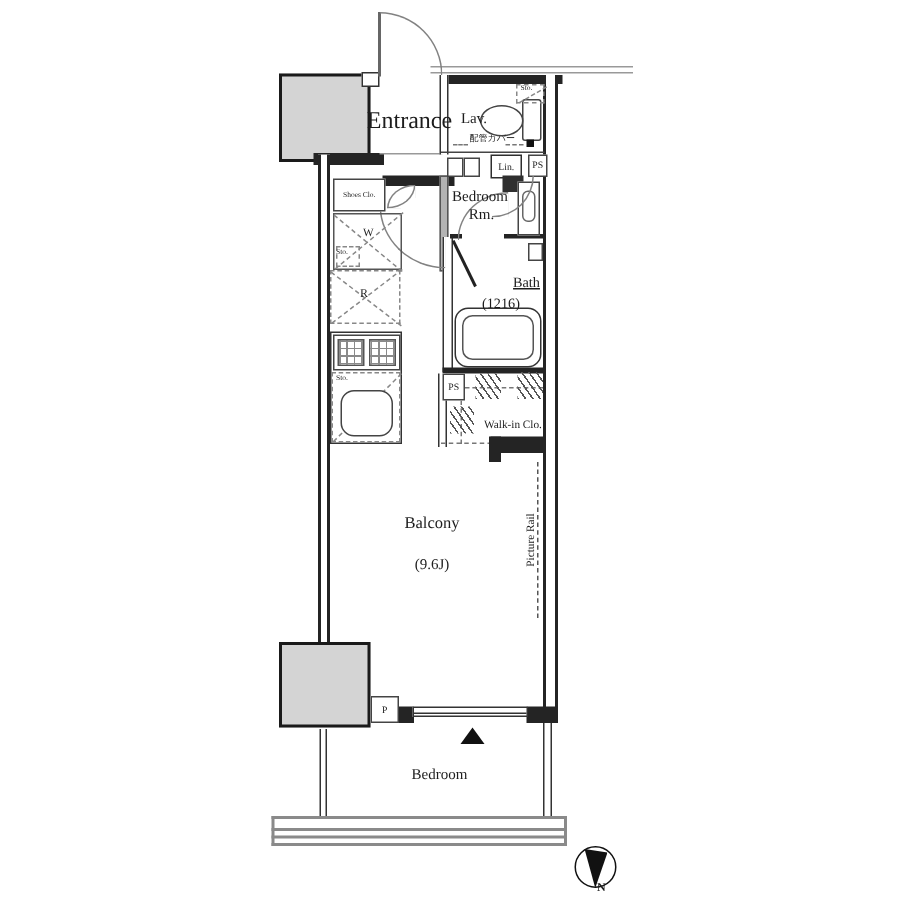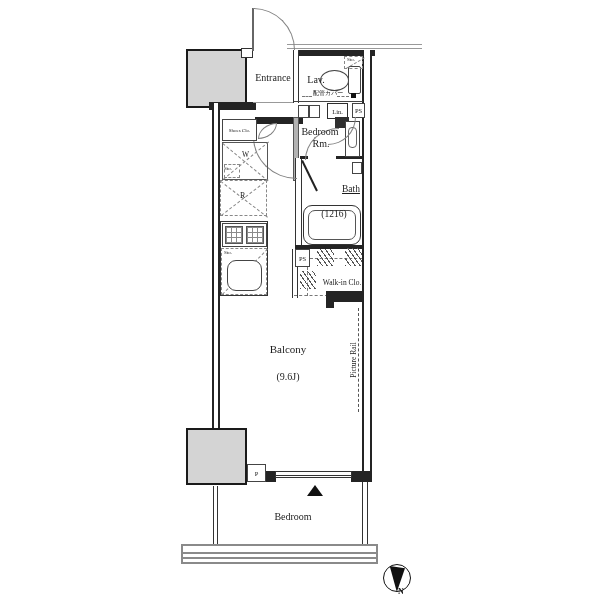--- a/index.html
+++ b/index.html
@@ -159,26 +159,26 @@
     <span class="t6">PS</span>
   </div>
   <div class="abs dash" style="left:310px;top:258px;width:52px;"></div>
   <div class="abs dashv" style="left:307px;top:267px;height:29px;"></div>
   <div class="abs hatch" style="left:317px;top:249px;width:17px;height:17px;"></div>
   <div class="abs hatch" style="left:345px;top:248px;width:17px;height:18px;"></div>
   <div class="abs hatch" style="left:300px;top:271px;width:16px;height:18px;"></div>
 
   <div class="abs" style="left:358px;top:308px;width:0;height:104px;border-left:1px dashed #555;"></div>
 
-  <span class="lbl ctr" style="left:273px;top:72px;font-size:10px;">Entrance</span>
+  <span class="lbl ctr" style="left:273px;top:72px;font-size:16px;">Entrance</span>
   <span class="lbl ctr t10" style="left:316px;top:74px;">Lav.</span>
   <span class="lbl ctr t10" style="left:320px;top:126px;">Bedroom</span>
   <span class="lbl ctr t10" style="left:321px;top:138px;">Rm.</span>
   <span class="lbl ctr t9" style="left:351px;top:184px;text-decoration:underline;">Bath</span>
-  <span class="lbl ctr t9" style="left:334px;top:209px;">(1216)</span>
+  <span class="lbl ctr t9" style="left:334px;top:198px;">(1216)</span>
   <span class="lbl ctr t7" style="left:342px;top:279px;">Walk-in Clo.</span>
   <span class="lbl ctr t11" style="left:288px;top:343px;">Balcony</span>
   <span class="lbl ctr t10" style="left:288px;top:371px;">(9.6J)</span>
   <span class="lbl t7 vtext" style="left:354px;top:360px;">Picture Rail</span>
   <span class="lbl ctr t10" style="left:293px;top:511px;">Bedroom</span>
 
   <div class="abs" style="left:383px;top:564px;width:28px;height:28px;border:1.6px solid #111;border-radius:50%;background:#fff;"></div>
   <div class="abs" style="left:388px;top:566px;width:17px;height:26px;background:#111;clip-path:polygon(10% 0,100% 9%,52% 100%);"></div>
   <span class="lbl t8" style="left:398px;top:587px;font-weight:bold;">N</span>
 

